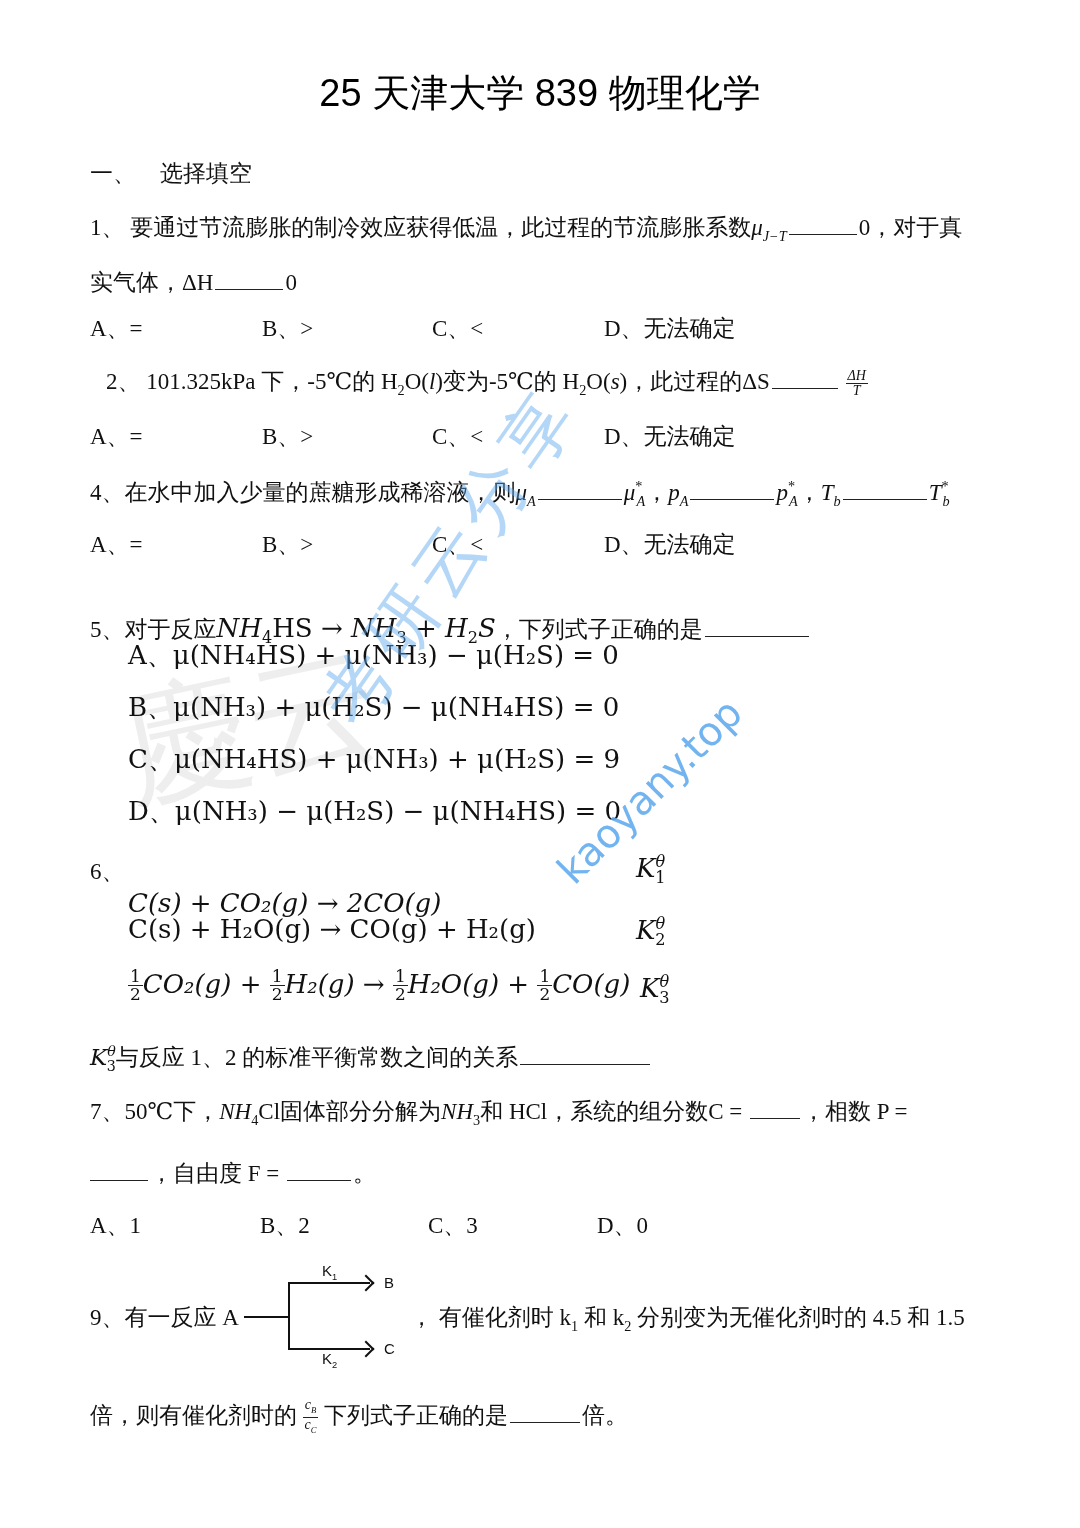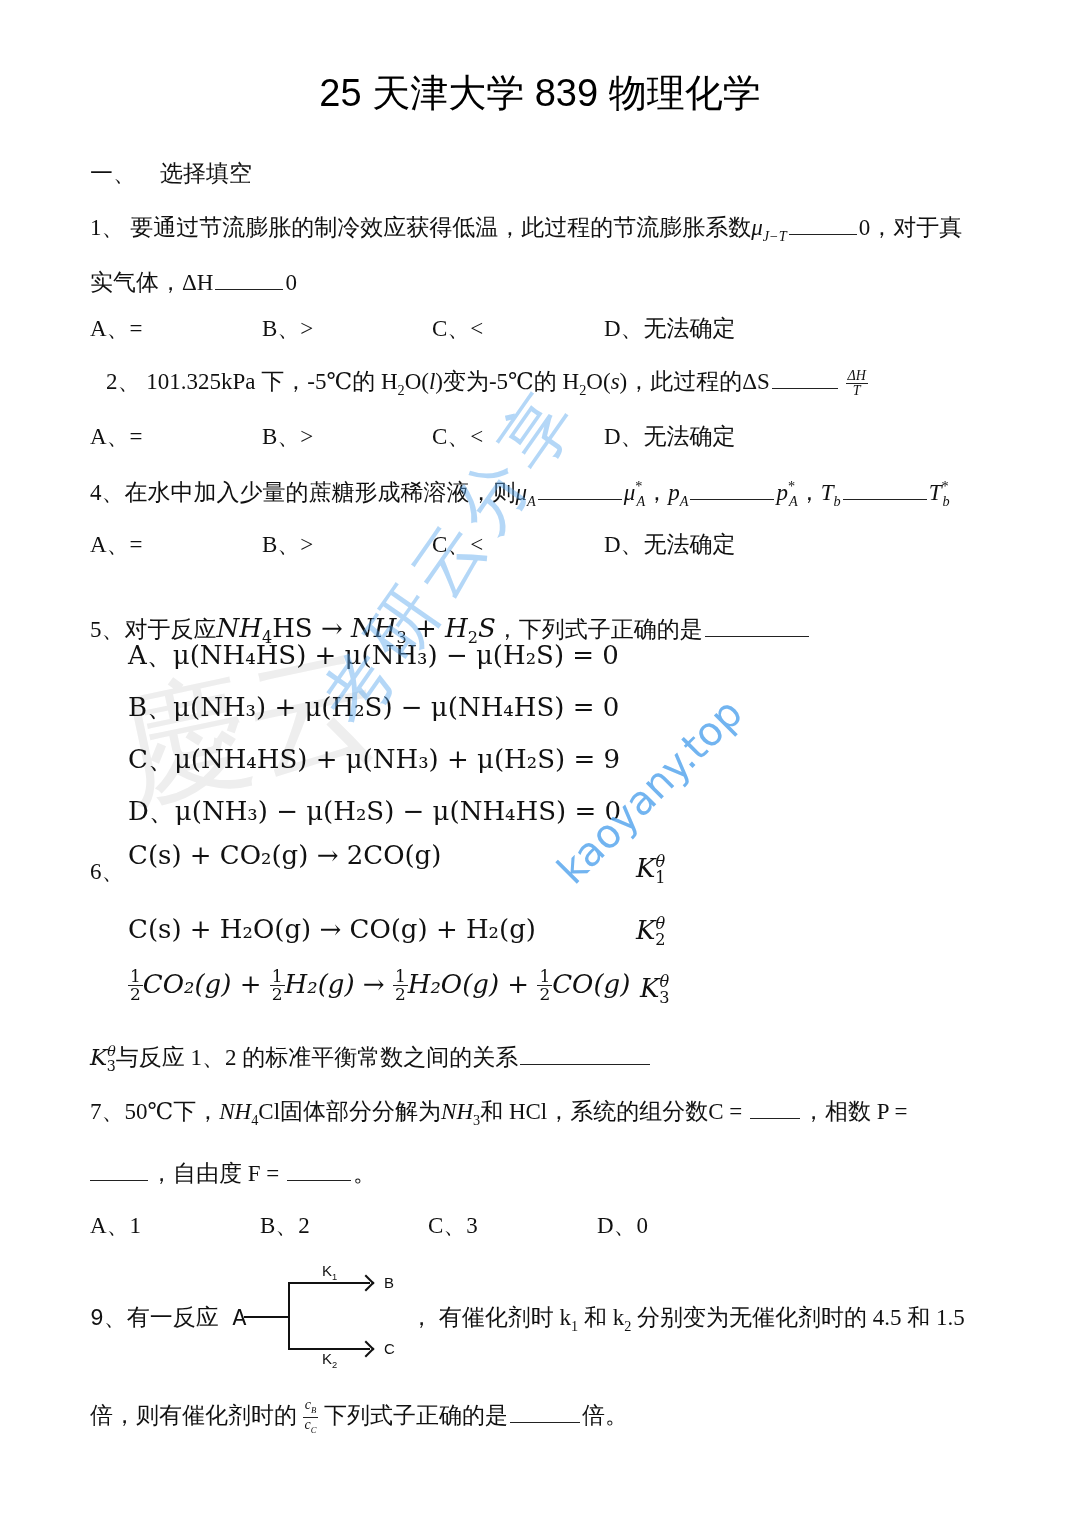--- a/index.html
+++ b/index.html
@@ -67,21 +67,21 @@
 
 <div class="abs line" style="left:90px; top:613px;">
   <span>5、对于反应</span><span class="math"><i>NH</i><sub>4</sub><span>HS → </span><i>NH</i><sub>3</sub><span> + </span><i>H</i><sub>2</sub><i>S</i></span><span>，下列式子正确的是</span><span class="blank" style="width:104px"></span>
 </div>
 <div class="abs math" style="left:128px; top:638px;">A、μ(NH₄HS) + μ(NH₃) − μ(H₂S) = 0</div>
 <div class="abs math" style="left:128px; top:690px;">B、μ(NH₃) + μ(H₂S) − μ(NH₄HS) = 0</div>
 <div class="abs math" style="left:128px; top:742px;">C、μ(NH₄HS) + μ(NH₃) + μ(H₂S) = 9</div>
 <div class="abs math" style="left:128px; top:794px;">D、μ(NH₃) − μ(H₂S) − μ(NH₄HS) = 0</div>
 
 <div class="abs line" style="left:90px; top:856px;">6、</div>
-<div class="abs math" style="left:128px; top:840px;">C(s) + CO₂(g) → 2CO(g)</div>
+<div class="abs math" style="left:128px; top:888px;font-style:italic;">C(s) + CO₂(g) → 2CO(g)</div>
 <div class="abs math" style="left:636px; top:852px;"><i>K</i><sup style="margin-left:0"><i>θ</i></sup><sub style="margin-left:-10px">1</sub></div>
 
 <div class="abs math" style="left:128px; top:914px;">C(s) + H₂O(g) → CO(g) + H₂(g)</div>
 <div class="abs math" style="left:636px; top:914px;"><i>K</i><sup><i>θ</i></sup><sub style="margin-left:-10px">2</sub></div>
 
 <div class="abs math" style="left:128px; top:968px;">
   <span class="frac big">
       <span class="n">1</span>
       <span>2</span>
     </span><i>CO₂(g) + </i><span class="frac big">
@@ -105,21 +105,21 @@
   <span>7、50℃下，</span><i>NH</i><sub>4</sub><span>Cl固体部分分解为</span><i>NH</i><sub>3</sub><span>和  HCl，系统的组分数C = </span><span class="blank" style="width:50px"></span><span>，相数 P =</span>
 </div>
 <div class="abs line" style="left:90px; top:1158px;">
   <span class="blank" style="width:58px; margin-left:0"></span><span>，自由度 F = </span><span class="blank" style="width:64px"></span><span>。</span>
 </div>
 <div class="opt" style="left:90px; top:1210px;">A、1</div>
 <div class="opt" style="left:260px; top:1210px;">B、2</div>
 <div class="opt" style="left:428px; top:1210px;">C、3</div>
 <div class="opt" style="left:597px; top:1210px;">D、0</div>
 
-<div class="abs line" style="left:90px; top:1302px;font-family:Liberation Mono, monospace;">9、有一反应 A</div>
+<div class="abs line" style="left:90px; top:1302px;">9、有一反应 A</div>
 <div class="diagram">
   <div class="ln" style="left:0; top:54px; width:44px; height:2px;"></div>
   <div class="ln" style="left:44px; top:20px; width:2px; height:68px;"></div>
   <div class="ln" style="left:44px; top:20px; width:82px; height:2px;"></div>
   <div class="ln" style="left:44px; top:86px; width:82px; height:2px;"></div>
   <div class="arrow" style="left:116px; top:15px;"></div>
   <div class="arrow" style="left:116px; top:81px;"></div>
   <div class="lbl" style="left:78px; top:0px;"><span>K</span><sub>1</sub></div>
   <div class="lbl" style="left:78px; top:62px;margin-top:26px;"><span>K</span><sub>2</sub></div>
   <div class="lbl" style="left:140px; top:12px;">B</div>

